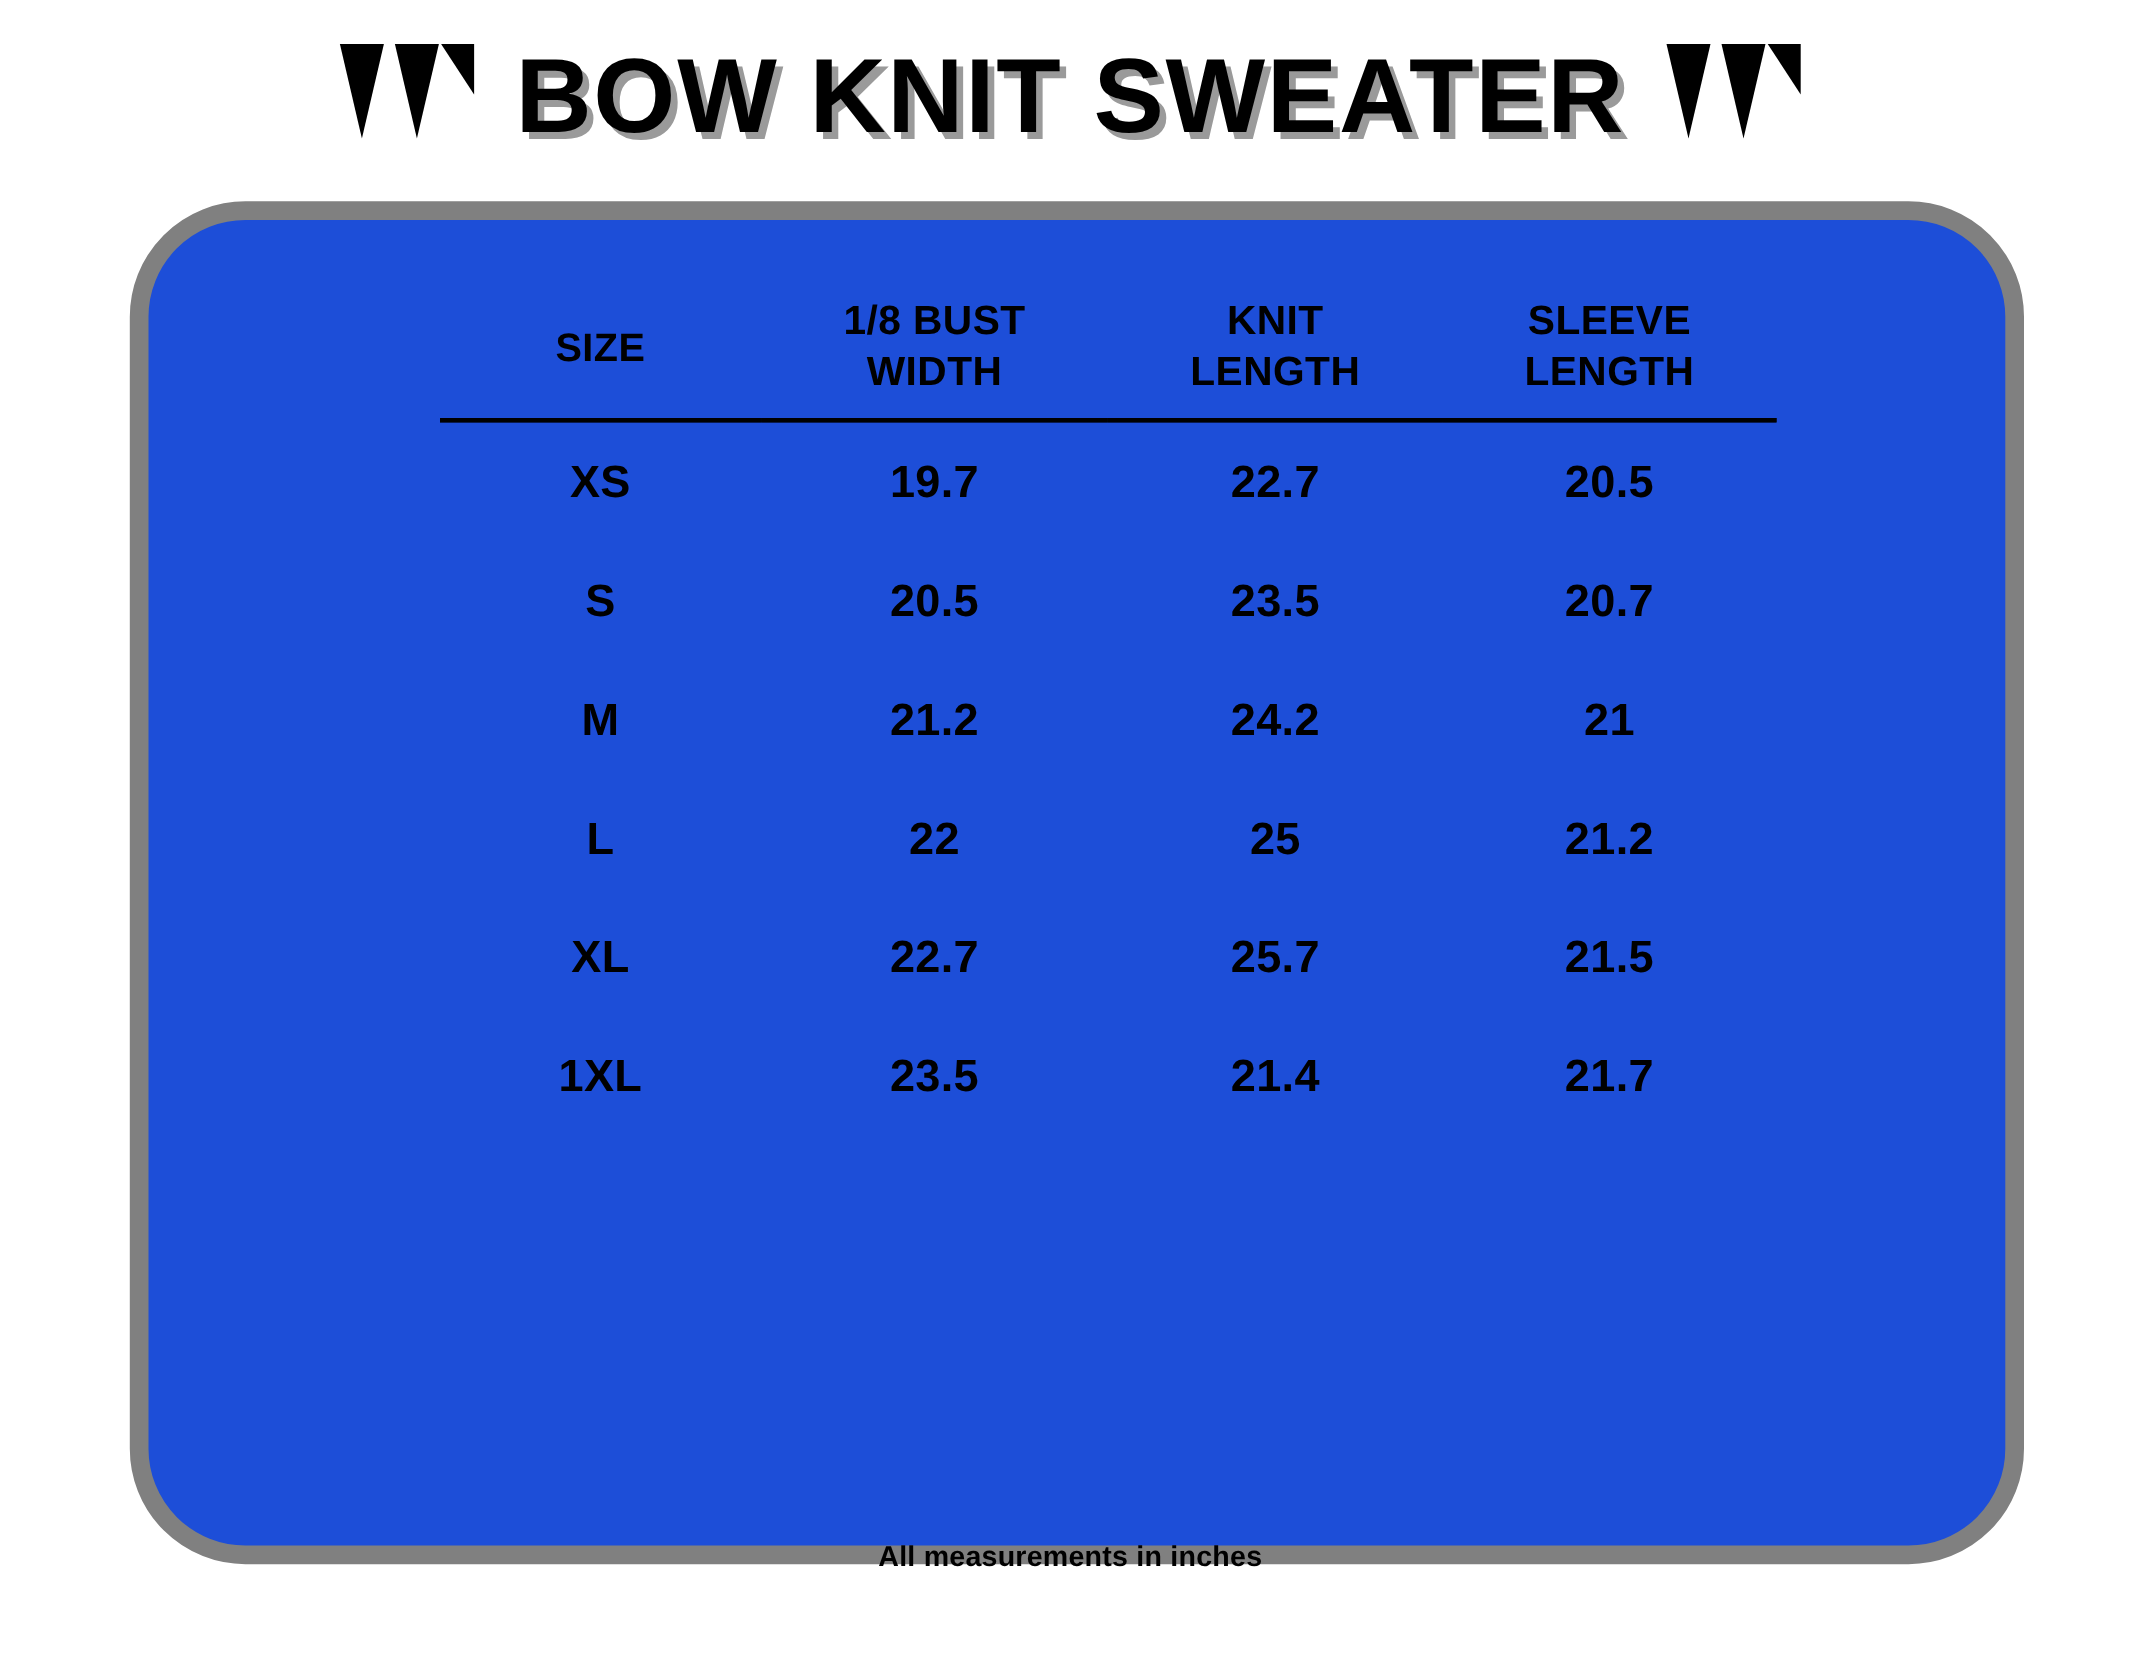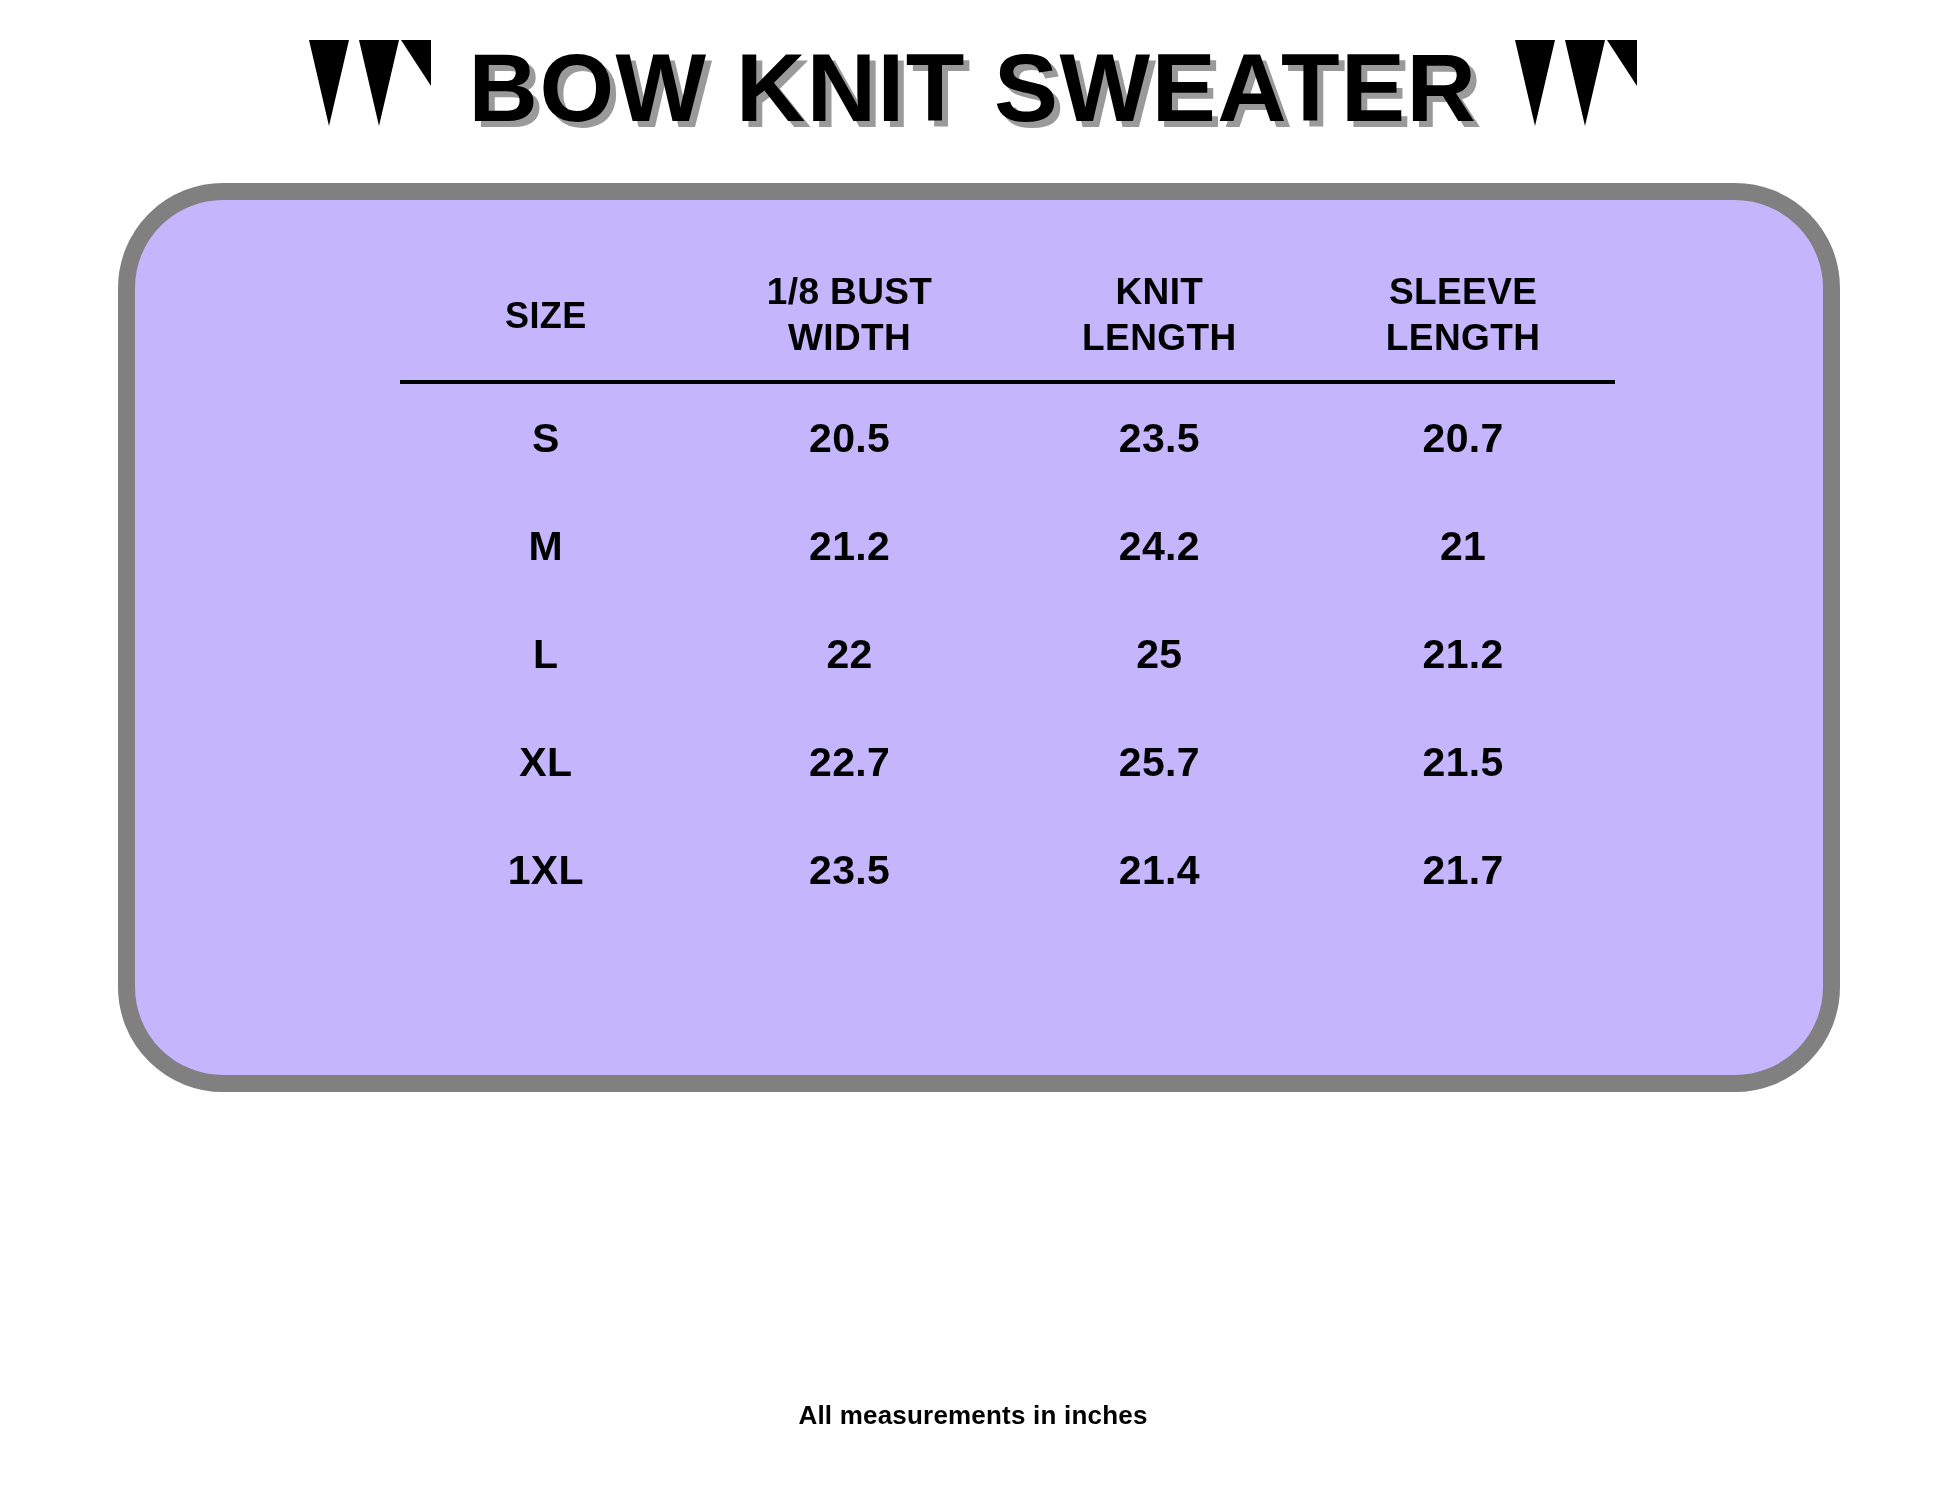--- a/index.html
+++ b/index.html
@@ -49,25 +49,25 @@
     white-space: nowrap;
     font-family: "Liberation Sans", sans-serif;
   }
 
   
   .card {
     position: absolute;
     left: 118px;
     top: 183px;
     width: 1722px;
-    height: 909px;
+    height: 1239px;
     border: 17px solid #808080;
     border-radius: 105px;
     box-sizing: border-box;
-    background: #c4b5fd;
+    background: #1d4ed8;
   }
 
   .table-wrap {
     position: absolute;
     left: 265px;
     top: 55px;
     width: 1215px;
   }
 
   table.size-table {
@@ -161,20 +161,26 @@
               <span>LENGTH</span>
             </th>
             <th class="col-sleeve">
               <span>SLEEVE</span><br>
               <span>LENGTH</span>
             </th>
           </tr>
         </thead>
         <tbody>
           <tr>
+            <td class="size-cell">XS</td>
+            <td>19.7</td>
+            <td>22.7</td>
+            <td>20.5</td>
+          </tr>
+          <tr>
             <td class="size-cell">S</td>
             <td>20.5</td>
             <td>23.5</td>
             <td>20.7</td>
           </tr>
           <tr>
             <td class="size-cell">M</td>
             <td>21.2</td>
             <td>24.2</td>
             <td>21</td>

